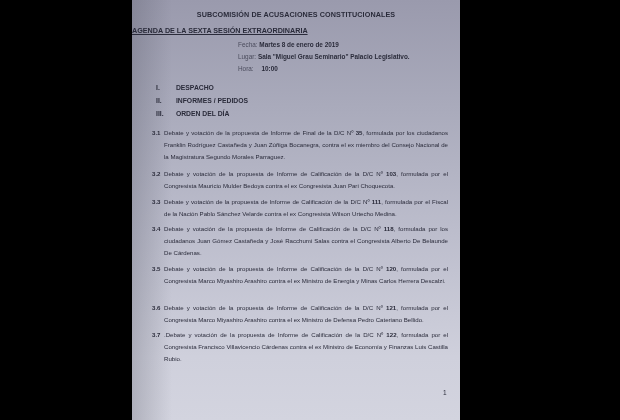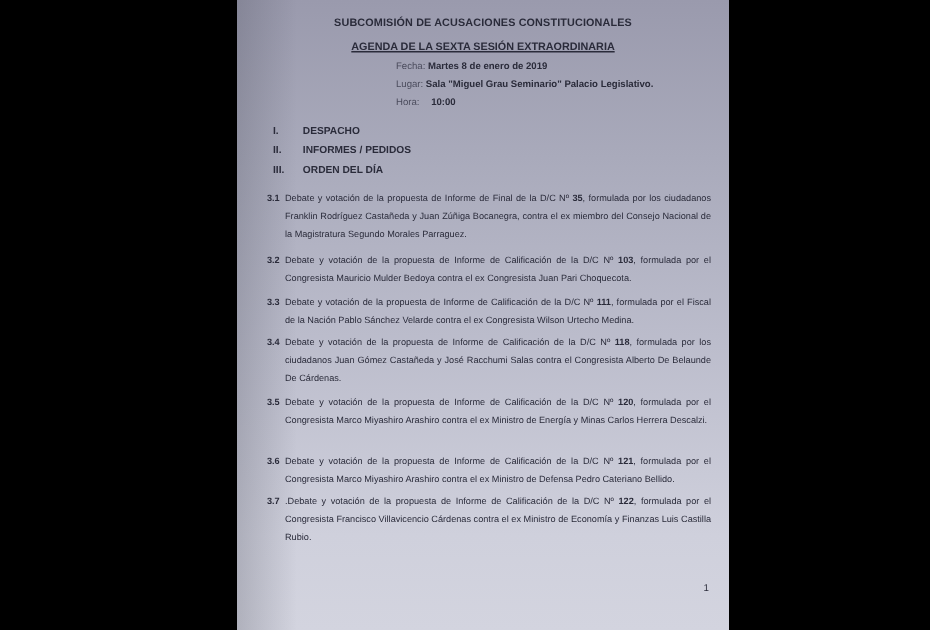--- a/index.html
+++ b/index.html
@@ -1,36 +1,36 @@
 <!DOCTYPE html>
 <html><head>
 <meta charset="utf-8">
 <style>
   html, body { margin: 0; padding: 0; }
   body {
     width: 620px; height: 420px; background: #000; position: relative; overflow: hidden;
     font-family: "Liberation Sans", sans-serif;
   }
   .page {
-    position: absolute; left: 158px; top: 0; width: 328px; height: 420px;
+    position: absolute; left: 132px; top: 0; width: 328px; height: 420px;
     background: linear-gradient(180deg, #9a9aad 0%, #a9aabb 25%, #bcbdcc 55%, #cfd0dc 85%, #d3d4df 100%);
     overflow: hidden;
     text-decoration: underline;
   }
   .page::before {
     content: ""; position: absolute; left: 0; top: 0; bottom: 0; width: 40px;
     background: linear-gradient(90deg, rgba(70,72,85,0.25), rgba(70,72,85,0));
   }
   .text { color: #2a2b3a; }
   .h1 {
     position: absolute; left: 0; width: 328px; top: 10px; text-align: center;
     font-size: 7.2px; font-weight: bold; letter-spacing: 0.1px;
   }
   .h2 {
-    position: absolute; left: 0; width: 328px; top: 26px; text-align: center;
+    position: absolute; left: 0; width: 328px; top: 26px; 
     font-size: 7.2px; font-weight: bold; text-decoration: underline;
   }
   .meta { position: absolute; left: 106px; font-size: 6.4px; }
   .meta .lbl { color: #4a4b5c; font-weight: normal; }
   .meta .val { font-weight: bold; }
   .sec { position: absolute; left: 24px; font-size: 6.8px; font-weight: bold; }
   .sec .num { display: inline-block; width: 18px; }
   .item { position: absolute; left: 20px; width: 296px; font-size: 6.1px; line-height: 11.8px; text-align: justify; }
   .item .n { font-weight: bold; position: absolute; left: 0; top: 0; }
   .item .body { margin-left: 12px; display: block; }

